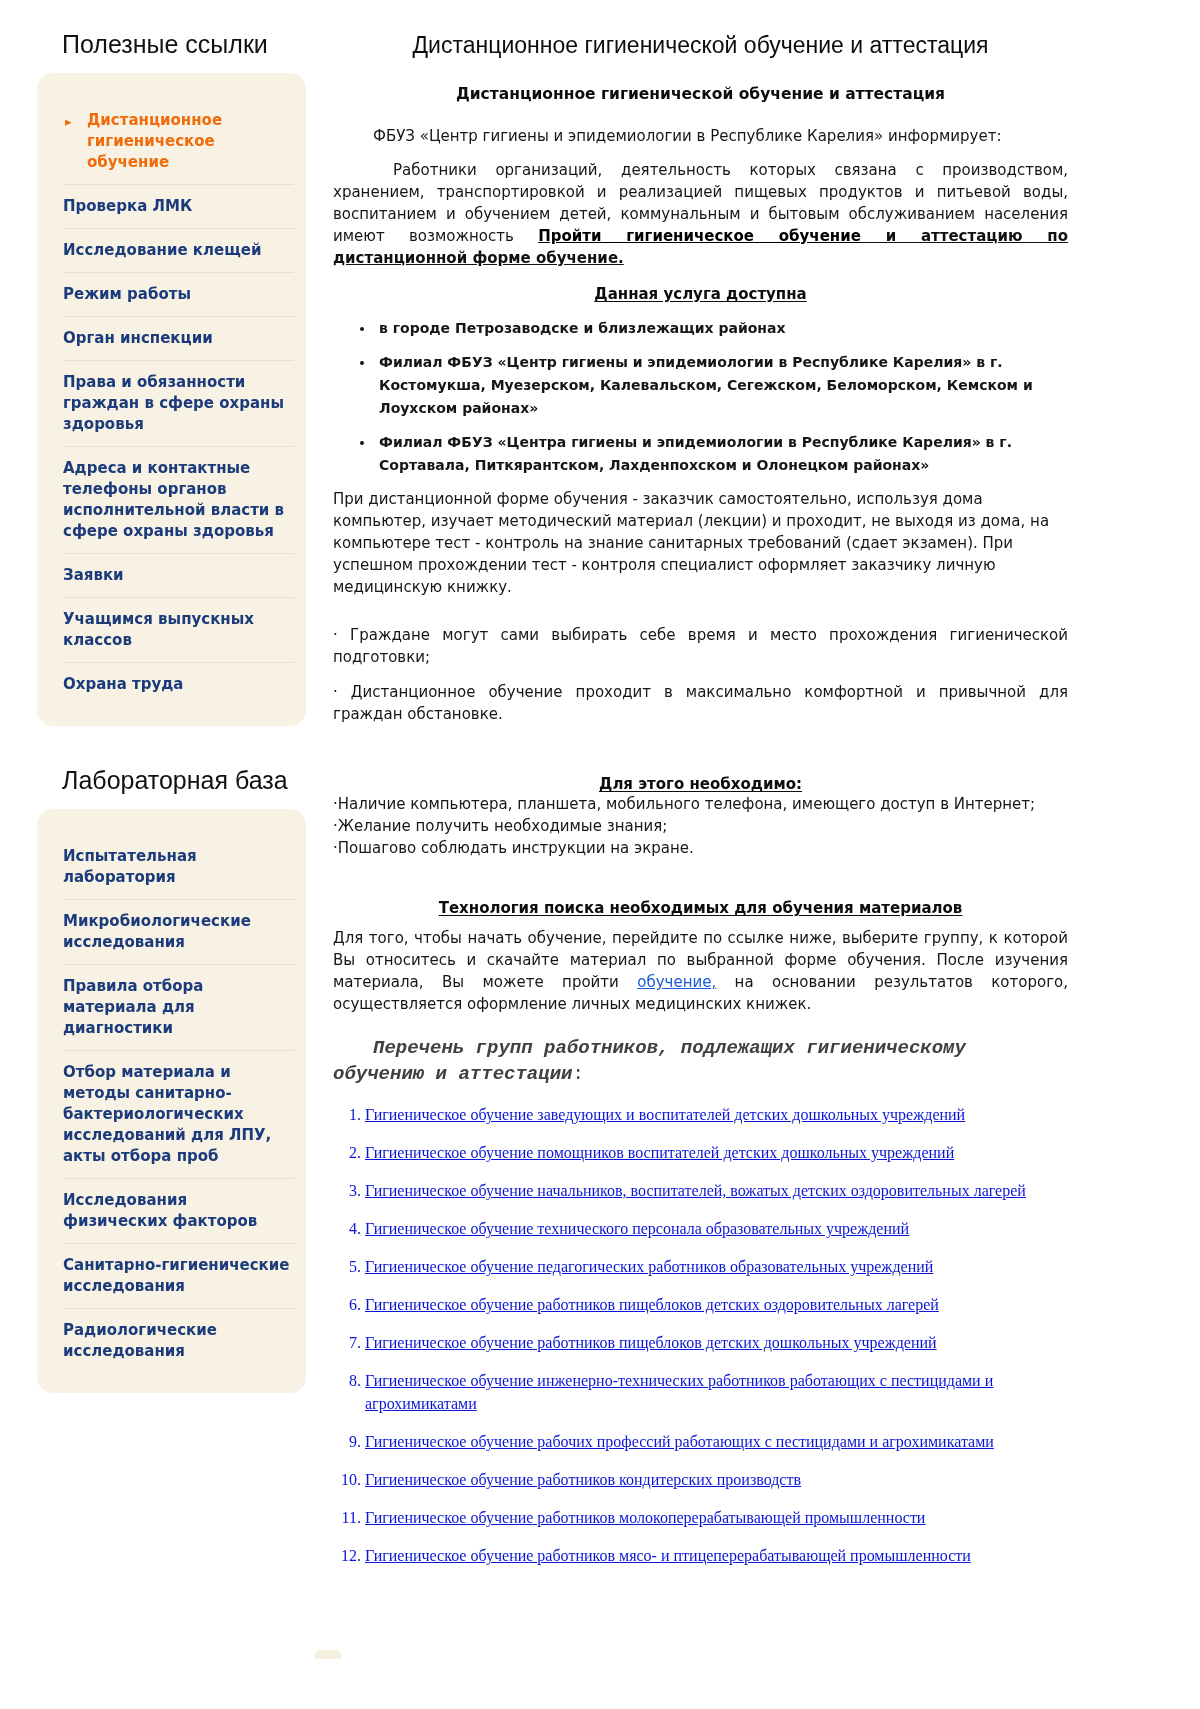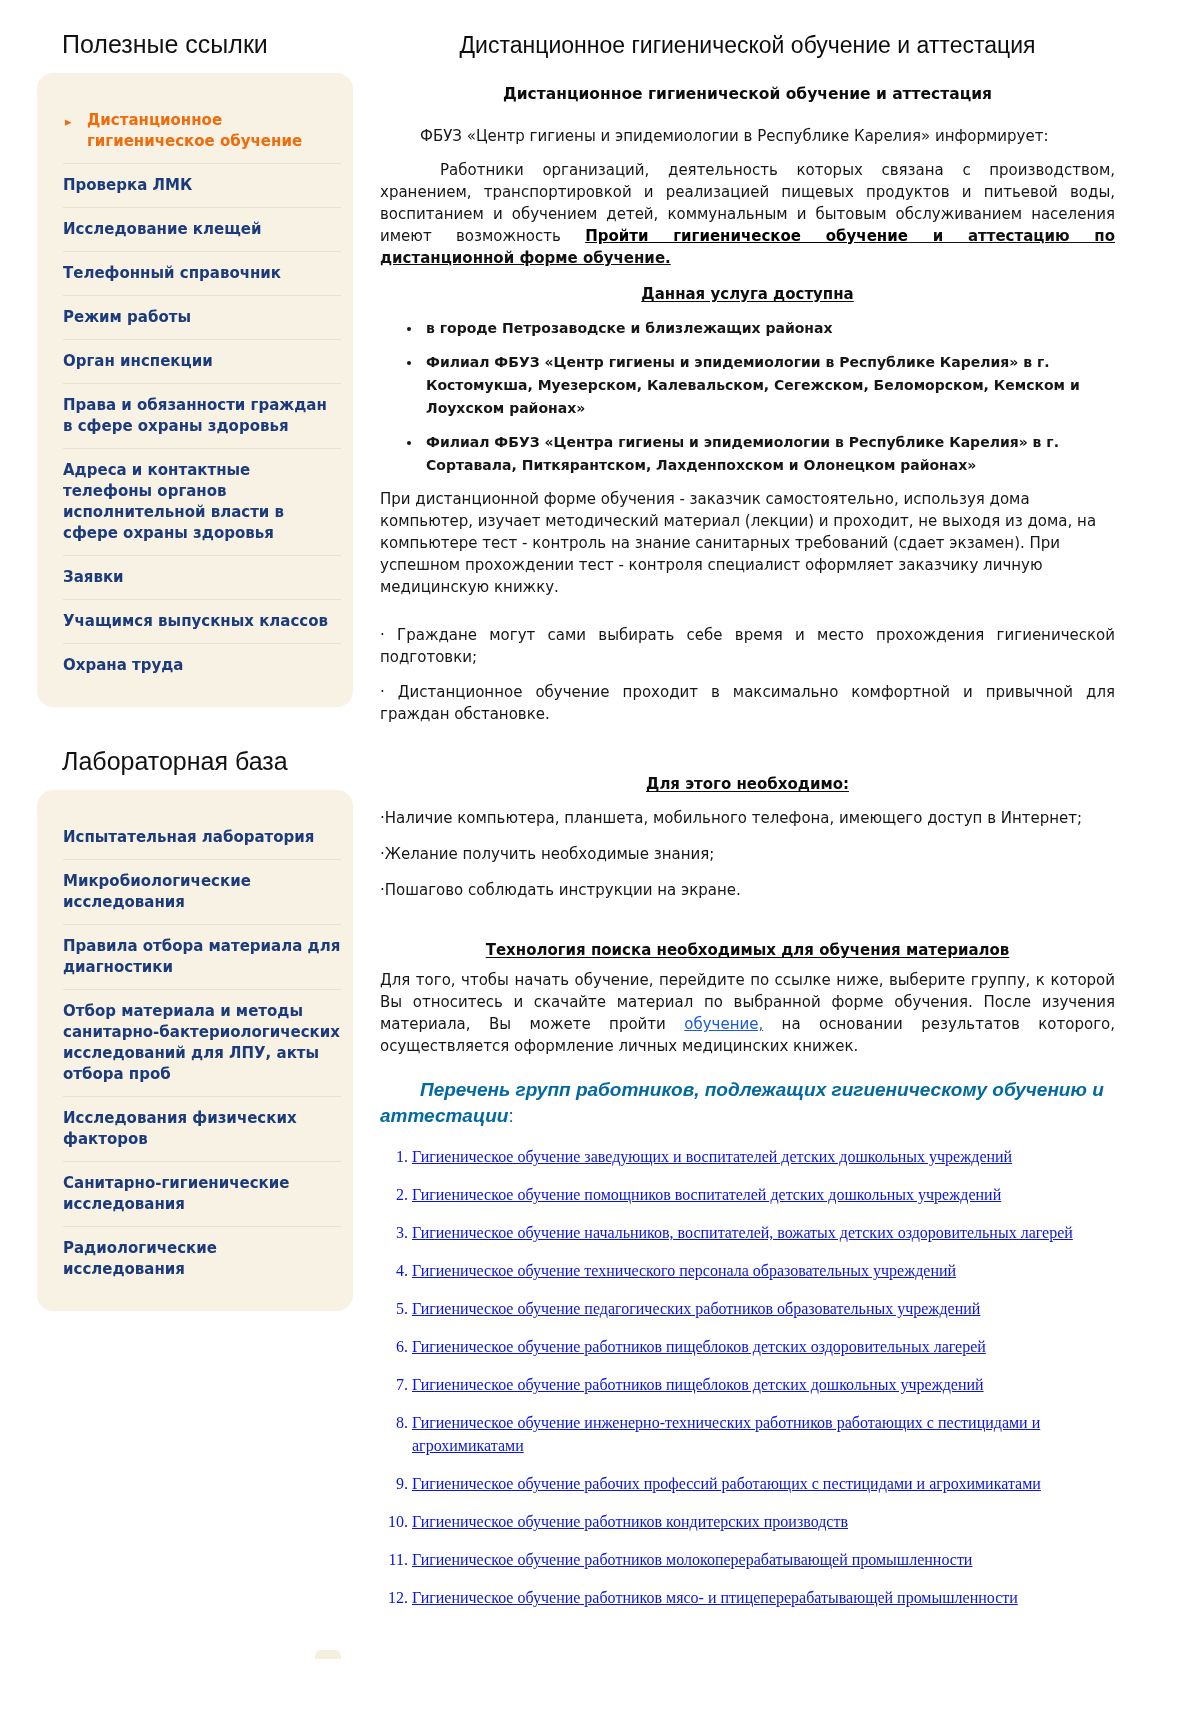--- a/index.html
+++ b/index.html
@@ -2,21 +2,21 @@
 <html lang="ru"><head>
 <meta charset="utf-8">
 <style>
   * { box-sizing: border-box; margin: 0; padding: 0; }
   html,body { width:1200px; height:1709px; overflow:hidden; background:#ffffff; }
   body { font-family:"DejaVu Sans","Liberation Sans",sans-serif; color:#161616; position:relative; }
 
   .layout { display:flex; align-items:flex-start; }
 
   
-  .sidebar { width:316px; margin-left:37px; flex:none; }
+  .sidebar { width:269px; margin-left:37px; flex:none; }
   .side-title { font-family:"Liberation Sans",sans-serif; font-weight:400; font-size:25px; color:#111; margin:30px 0 14px 25px; letter-spacing:0; }
   .side-title2 { margin-top:40px; }
   .panel { background:#f7f2e3; border-radius:16px; padding:26px 12px 20px 26px; }
   .side-item { padding:11px 0; border-bottom:1px solid #e8e1cf; }
   .side-item:last-child { border-bottom:none; }
   .side-item a { display:block; text-decoration:none; color:#1c3b7c; font-weight:bold; font-size:15px; line-height:21px; }
   .side-item.active a { color:#f06b0c; padding-left:24px; position:relative; }
   .side-item.active .arrow { position:absolute; left:2px; top:1px; color:#f06b0c; font-size:13px; font-weight:bold; }
 
   
@@ -30,25 +30,25 @@
   .workers .tail { font-weight:bold; text-decoration:underline; color:#111; }
   .center-head { text-align:center; font-weight:bold; font-size:15px; margin-top:16px; color:#0d0d0d; }
   .center-head u { text-underline-offset:2px; }
   .bullets { margin:14px 0 0 42px; }
   .bullets li { font-weight:bold; font-size:14px; line-height:23px; margin-bottom:11px; padding-left:4px; }
   .remote { margin-top:8px; line-height:22px; }
   .adv-head { margin-top:34px; }
   .adv { margin-top:26px; text-align:justify; }
   .adv + .adv { margin-top:13px; }
   .needs-head { margin-top:50px; }
-  .need { margin-top:14px; }
+  .need { }
   .tech-head { margin-top:40px; }
   .tech { margin-top:10px; text-align:justify; }
   .tech a { color:#1b5bd9; text-decoration:underline; }
-  .groups-head { font-family:Liberation Sans, sans-serif; font-weight:bold; font-style:italic; font-size:19px; line-height:26px; margin-top:20px; text-indent:40px; color:#0369a1; }
+  .groups-head { font-family:Liberation Mono, monospace; font-weight:bold; font-style:italic; font-size:19px; line-height:26px; margin-top:20px; text-indent:40px; color:#404040; }
   .groups-head .colon { font-style:normal; font-weight:400; }
   ol.groups { margin:16px 0 0 2px; padding-left:30px; list-style-position:outside; }
   ol.groups li { font-family:"Liberation Serif","DejaVu Serif",serif; font-size:16px; line-height:23px; color:#0a16d6; margin-bottom:15px; }
   ol.groups a { color:#0a16d6; text-decoration:underline; }
 
   .fragment { position:absolute; left:315px; top:1650px; width:26px; height:9px; background:#f5efdd; border-radius:6px 6px 0 0; }
 </style>
 </head>
 <body>
 
@@ -61,23 +61,20 @@
         <a href="#">
           <span class="arrow">▸</span>
           <span>Дистанционное гигиеническое обучение</span>
         </a>
       </div>
       <div class="side-item">
         <a href="#">Проверка ЛМК</a>
       </div>
       <div class="side-item">
         <a href="#">Исследование клещей</a>
-      </div>
-      <div class="side-item">
-        <a href="#">Телефонный справочник</a>
       </div>
       <div class="side-item">
         <a href="#">Режим работы</a>
       </div>
       <div class="side-item">
         <a href="#">Орган инспекции</a>
       </div>
       <div class="side-item">
         <a href="#">Права и обязанности граждан в сфере охраны здоровья</a>
       </div>

